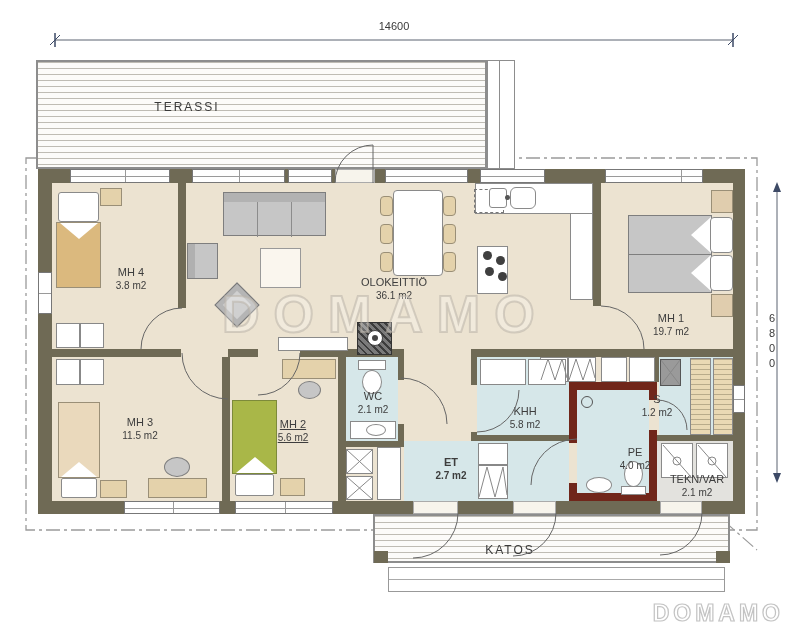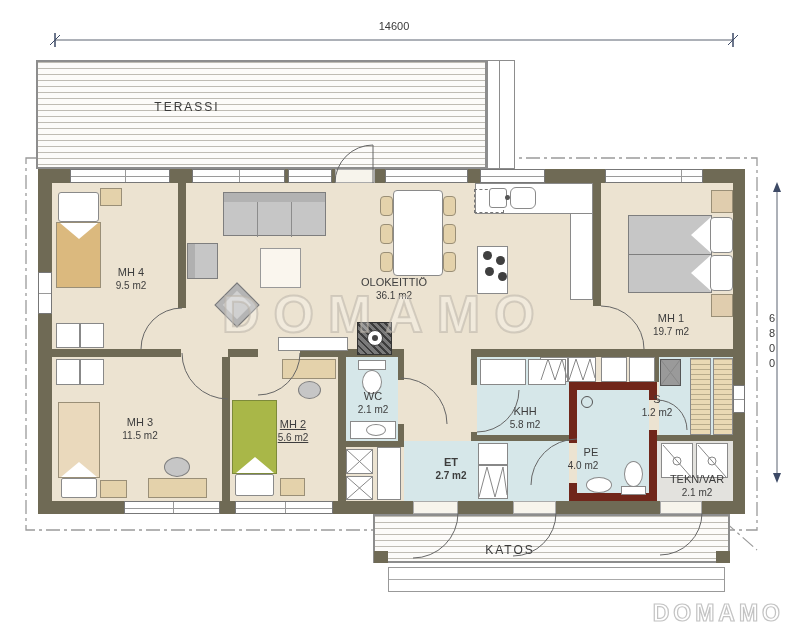--- a/index.html
+++ b/index.html
@@ -225,21 +225,21 @@
   <div class="bench" style="left:713px;top:358px;width:20px;height:77px;"></div>
 
   <div class="furn" style="left:661px;top:443px;width:32px;height:35px;"></div>
   <div class="furn" style="left:696px;top:443px;width:32px;height:35px;"></div>
 
   <div class="biglabel" style="left:187px;top:100px;">TERASSI</div>
   <div class="biglabel" style="left:510px;top:543px;">KATOS</div>
 
   <div class="label" style="left:131px;top:265px;text-align:center;">
     <div>MH 4</div>
-      <div class="area">9.5 m2</div>
+      <div class="area">3.8 m2</div>
   </div>
   <div class="label" style="left:140px;top:415px;">
     <div>MH 3</div>
       <div class="area">11.5 m2</div>
   </div>
   <div class="label" style="left:293px;top:417px;text-decoration:underline;">
     <div>MH 2</div>
       <div class="area">5.6 m2</div>
   </div>
   <div class="label" style="left:394px;top:275px;">
@@ -255,21 +255,21 @@
       <div class="area">2.1 m2</div>
   </div>
   <div class="label" style="left:525px;top:404px;">
     <div>KHH</div>
       <div class="area">5.8 m2</div>
   </div>
   <div class="label" style="left:451px;top:455px;font-weight:bold;">
     <div>ET</div>
       <div class="area">2.7 m2</div>
   </div>
-  <div class="label" style="left:583px;top:445px;text-align:right;">
+  <div class="label" style="left:635px;top:445px;">
     <div>PE</div>
       <div class="area">4.0 m2</div>
   </div>
   <div class="label" style="left:657px;top:392px;">
     <div>S</div>
       <div class="area">1.2 m2</div>
   </div>
   <div class="label" style="left:697px;top:472px;">
     <div>TEKN/VAR</div>
       <div class="area">2.1 m2</div>

